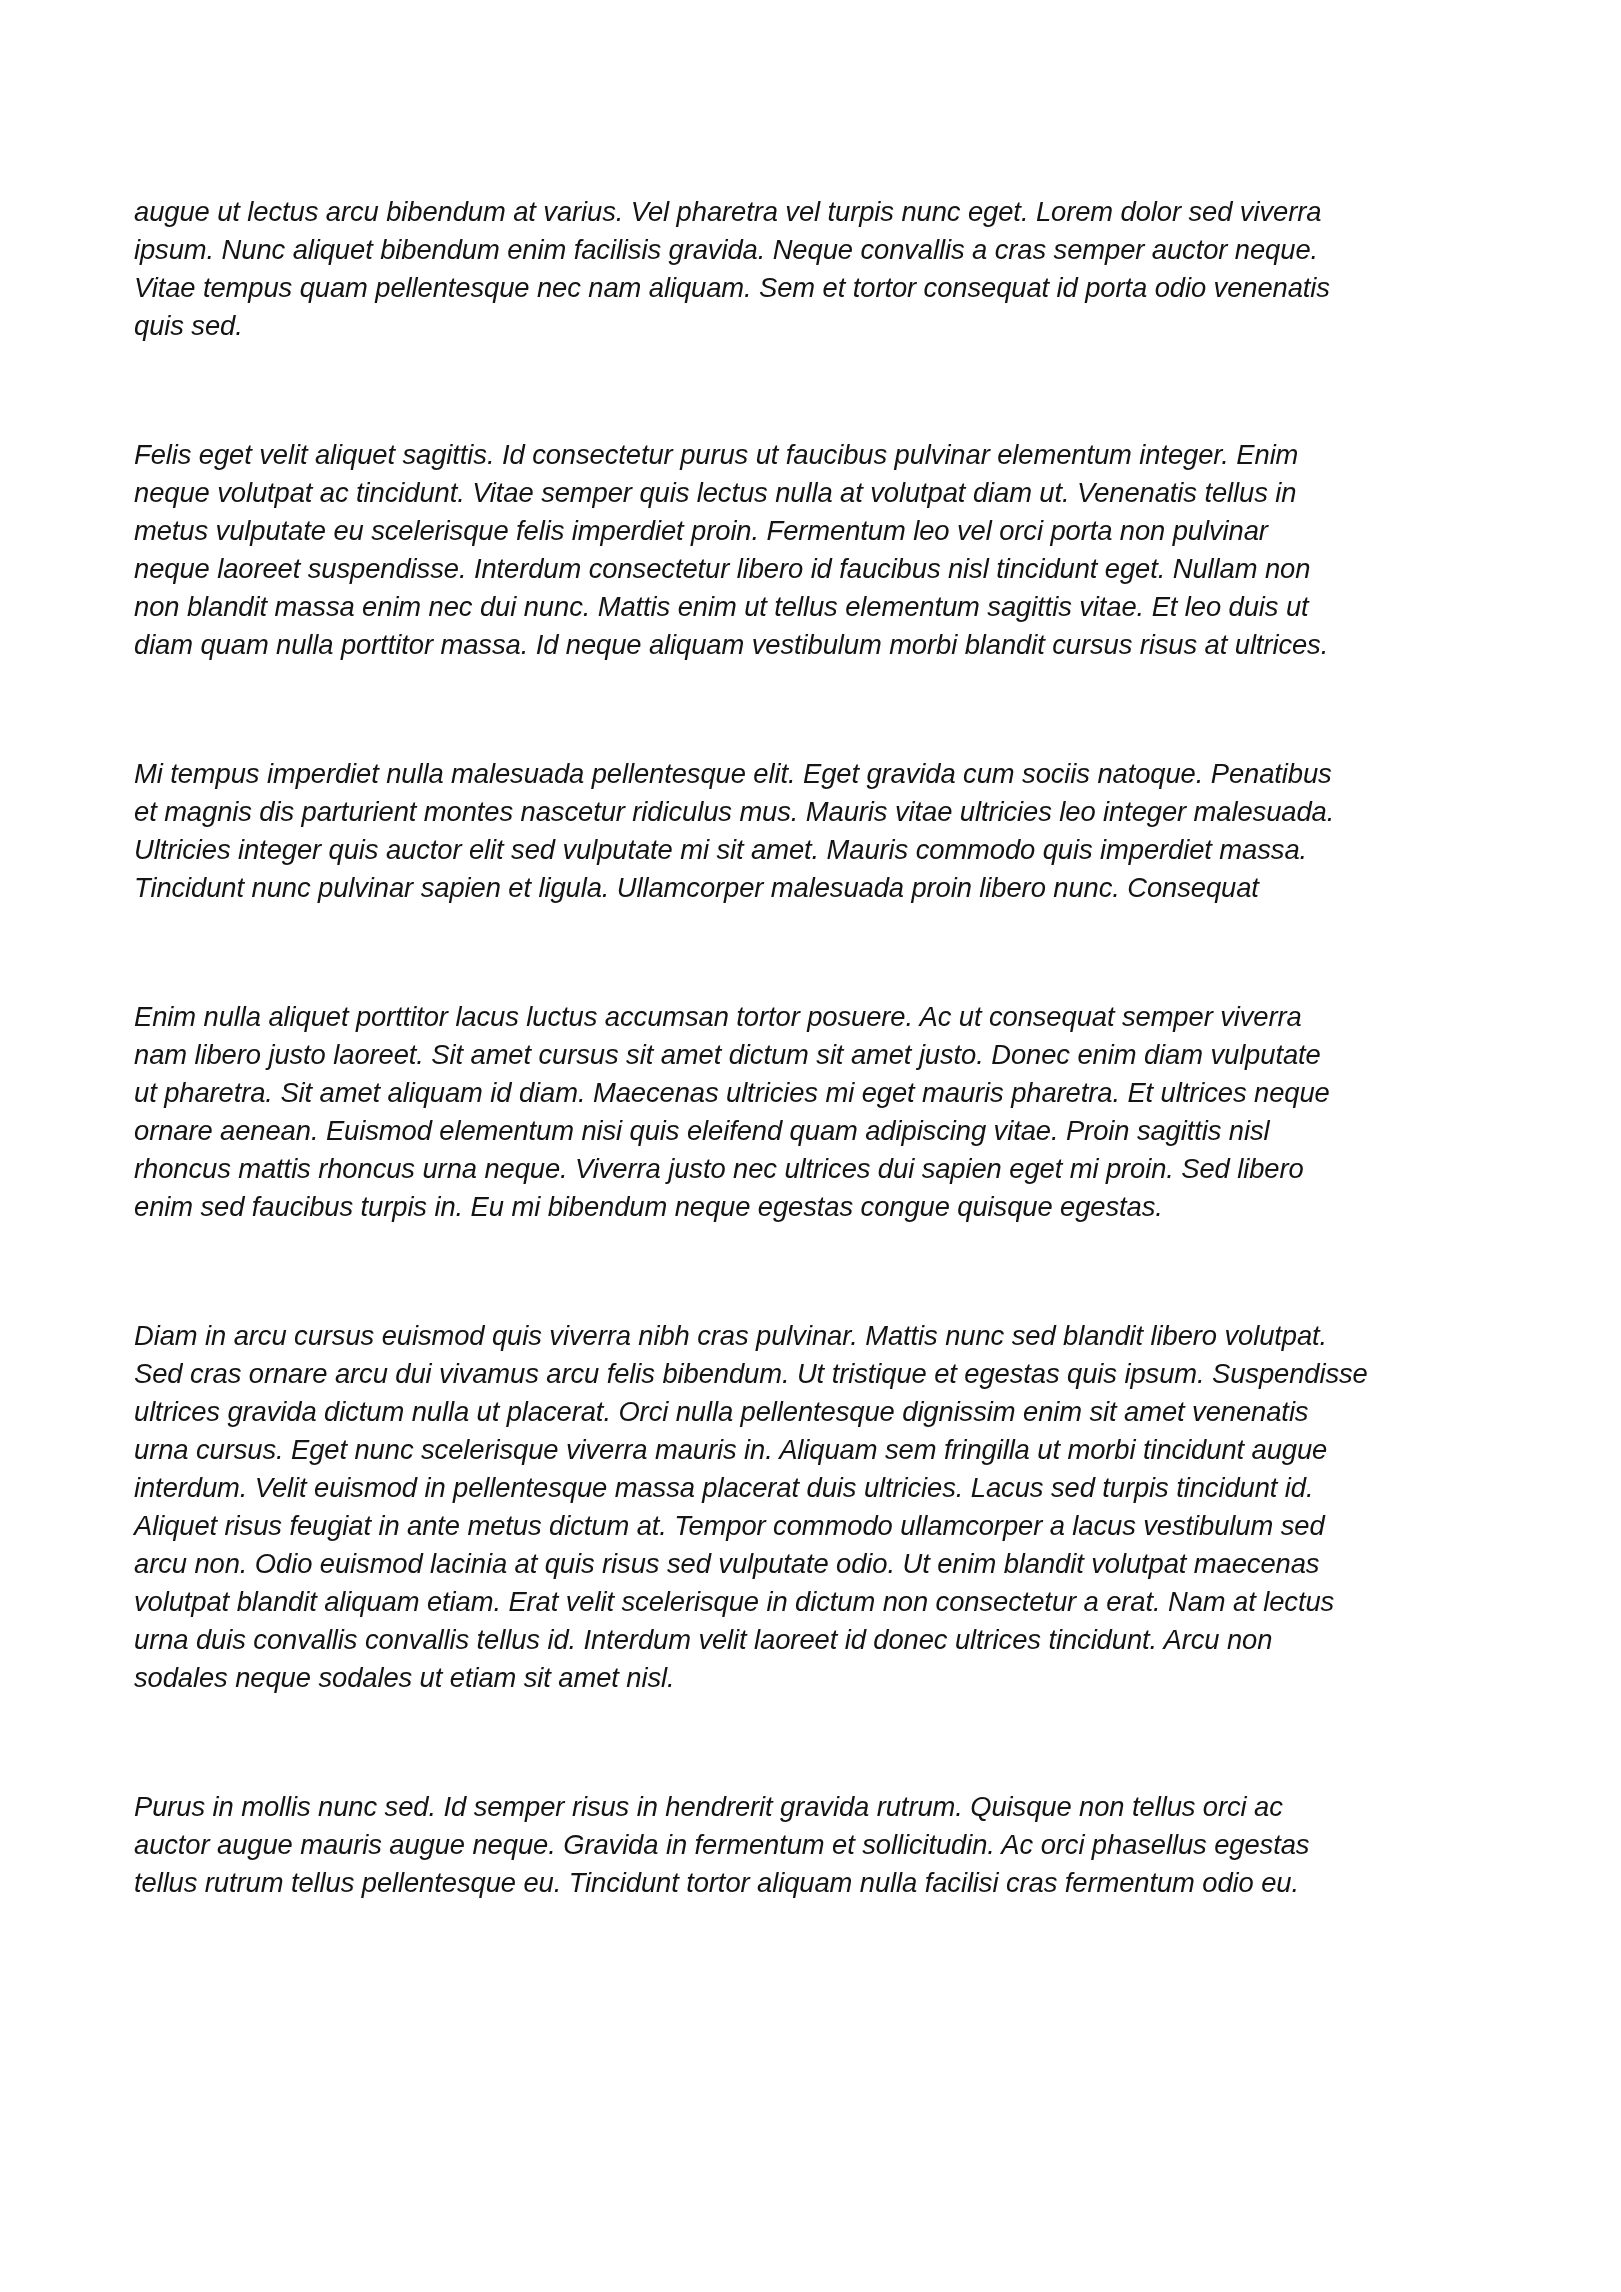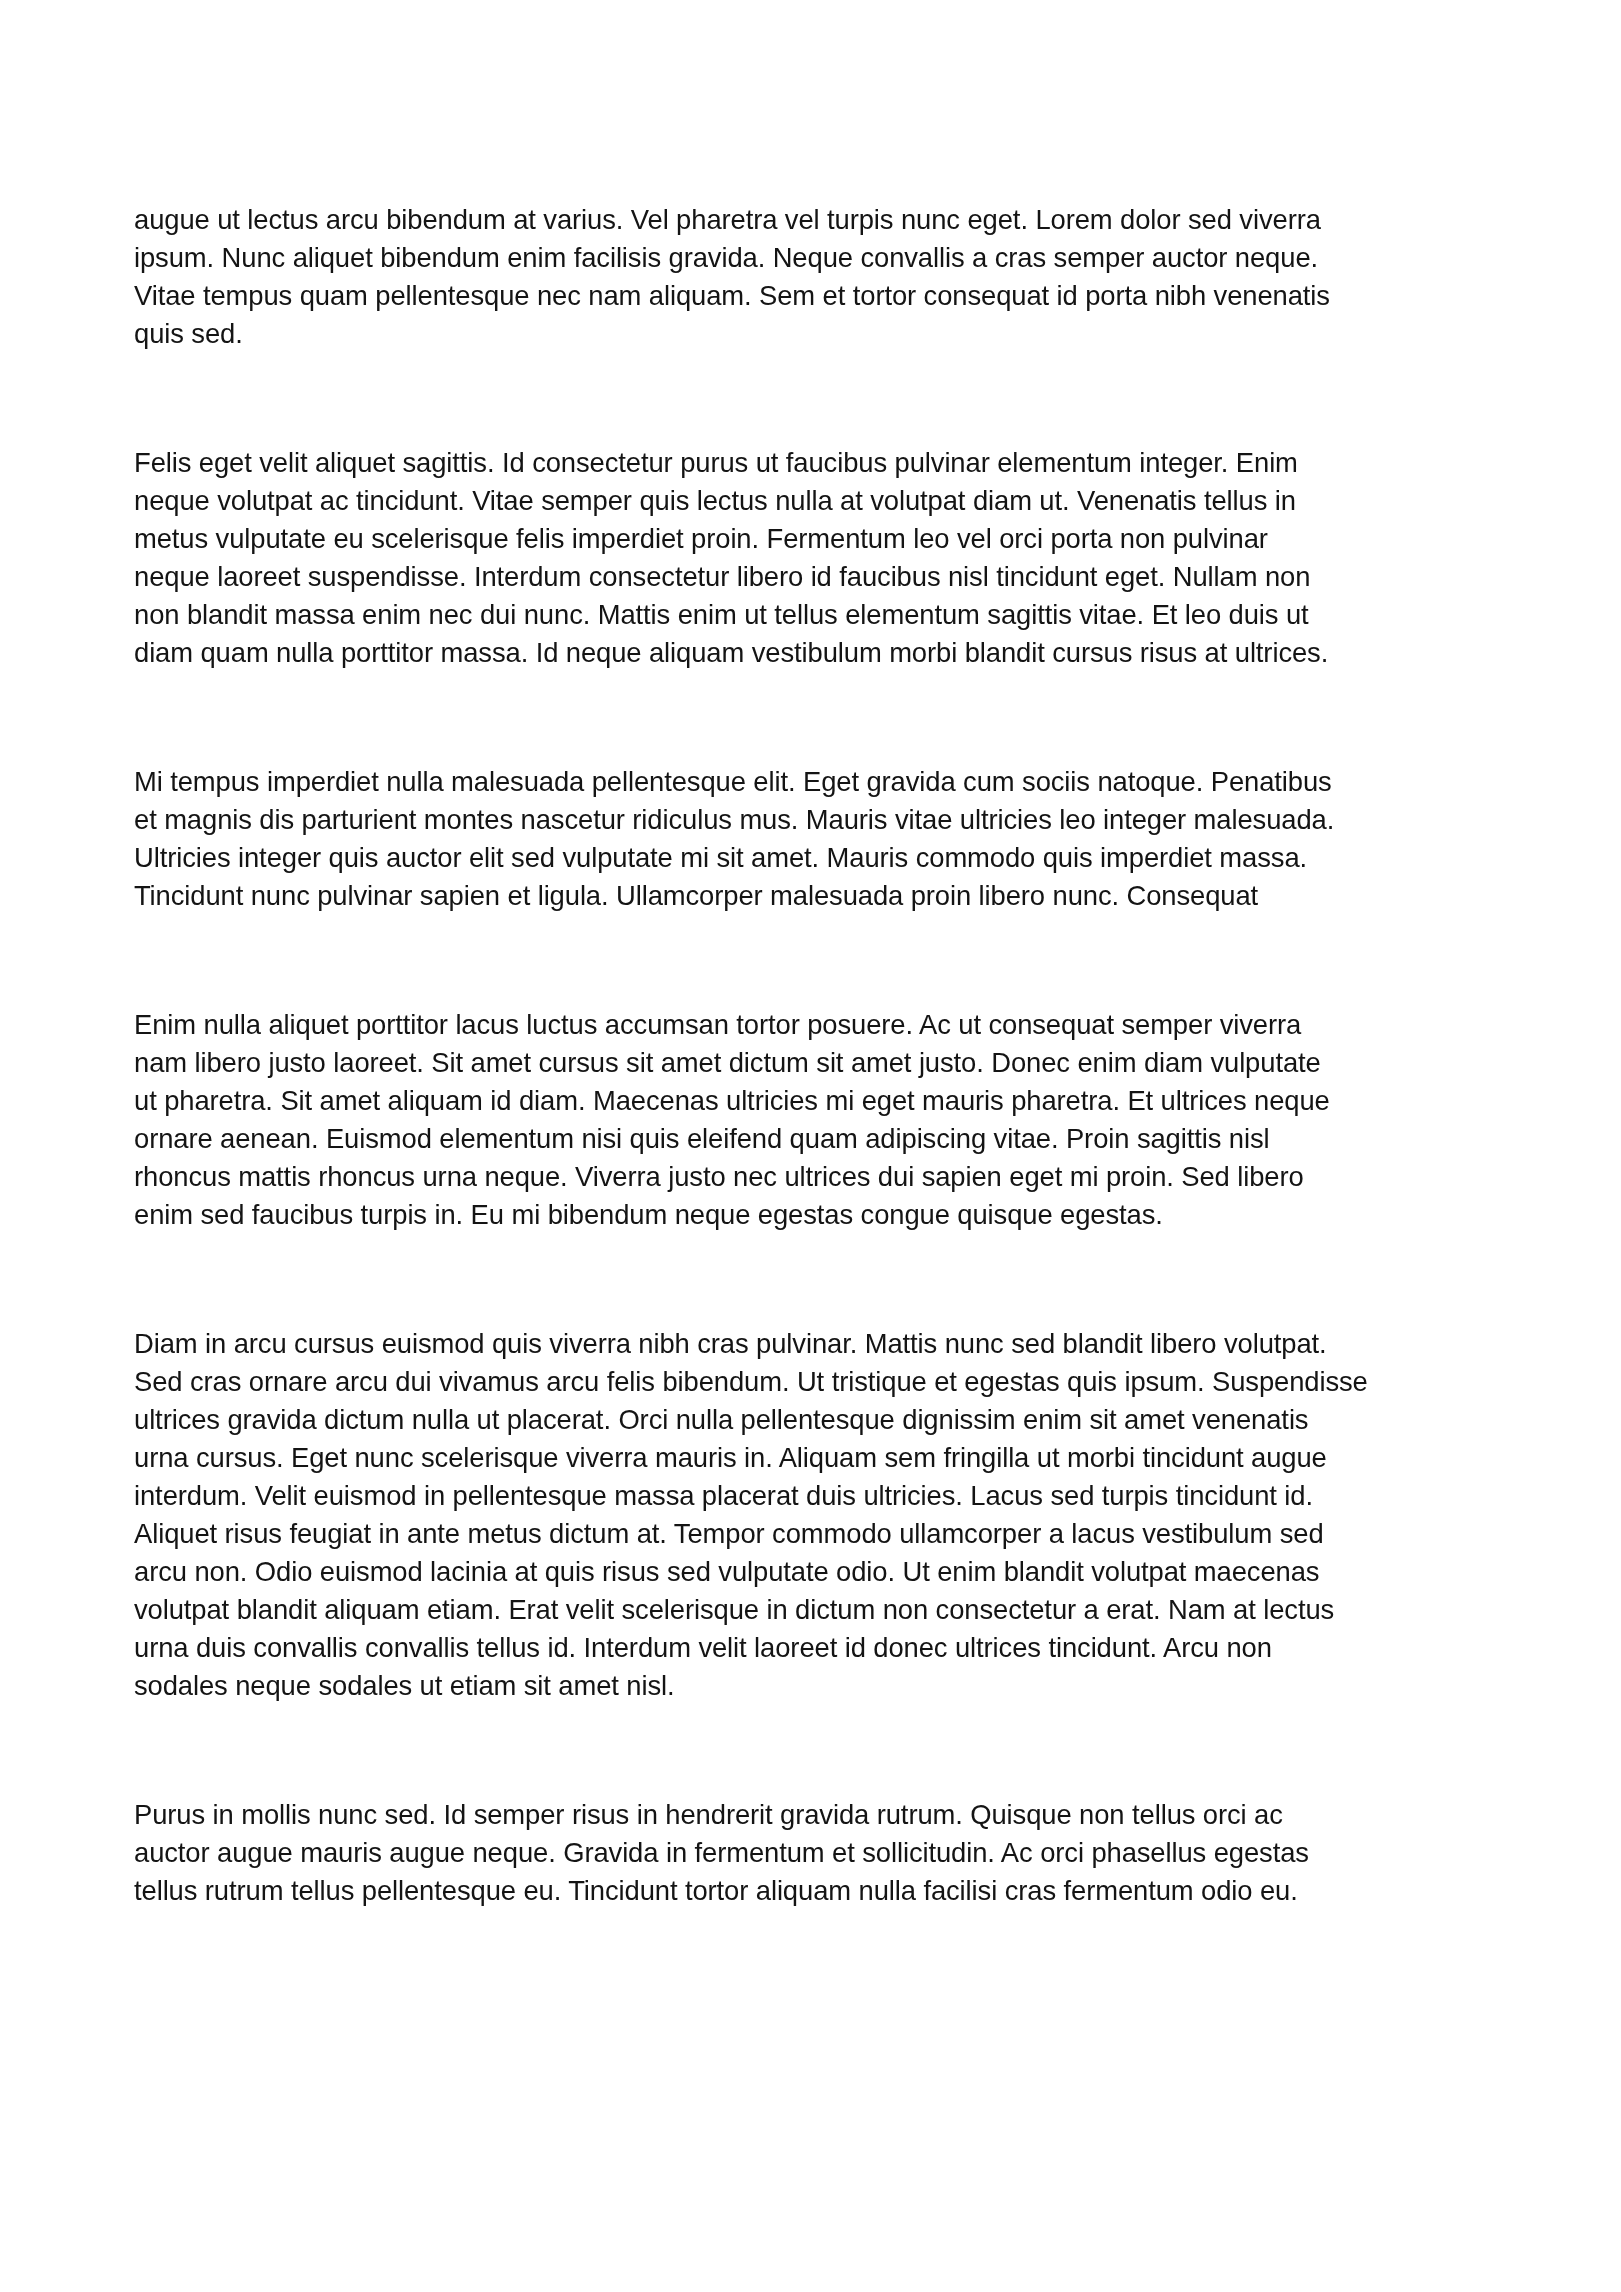--- a/index.html
+++ b/index.html
@@ -9,23 +9,24 @@
   }
   .page {
     position: relative;
     width: 1621px;
     height: 2293px;
     background: #ffffff;
     overflow: hidden;
   }
   .content {
     position: absolute;
-    top: 201px;
+    top: 193px;
     left: 134px;
     width: 1353px;
+    font-style: italic;
   }
   .paragraph {
     margin: 0 0 91px 0;
     padding: 0;
   }
   .line {
     font-family: "Liberation Sans", "DejaVu Sans", sans-serif;
     font-size: 27.4px;
     line-height: 38px;
     letter-spacing: -0.1px;
@@ -34,21 +35,21 @@
   }
 </style>
 </head>
 <body>
 
 <div class="page">
   <div class="content" id="document-content">
       <div class="paragraph">
         <div class="line">augue ut lectus arcu bibendum at varius. Vel pharetra vel turpis nunc eget. Lorem dolor sed viverra</div>
         <div class="line">ipsum. Nunc aliquet bibendum enim facilisis gravida. Neque convallis a cras semper auctor neque.</div>
-        <div class="line">Vitae tempus quam pellentesque nec nam aliquam. Sem et tortor consequat id porta nibh venenatis</div>
+        <div class="line">Vitae tempus quam pellentesque nec nam aliquam. Sem et tortor consequat id porta odio venenatis</div>
         <div class="line">quis sed.</div>
       </div>
       <div class="paragraph">
         <div class="line">Felis eget velit aliquet sagittis. Id consectetur purus ut faucibus pulvinar elementum integer. Enim</div>
         <div class="line">neque volutpat ac tincidunt. Vitae semper quis lectus nulla at volutpat diam ut. Venenatis tellus in</div>
         <div class="line">metus vulputate eu scelerisque felis imperdiet proin. Fermentum leo vel orci porta non pulvinar</div>
         <div class="line">neque laoreet suspendisse. Interdum consectetur libero id faucibus nisl tincidunt eget. Nullam non</div>
         <div class="line">non blandit massa enim nec dui nunc. Mattis enim ut tellus elementum sagittis vitae. Et leo duis ut</div>
         <div class="line">diam quam nulla porttitor massa. Id neque aliquam vestibulum morbi blandit cursus risus at ultrices.</div>
       </div>

